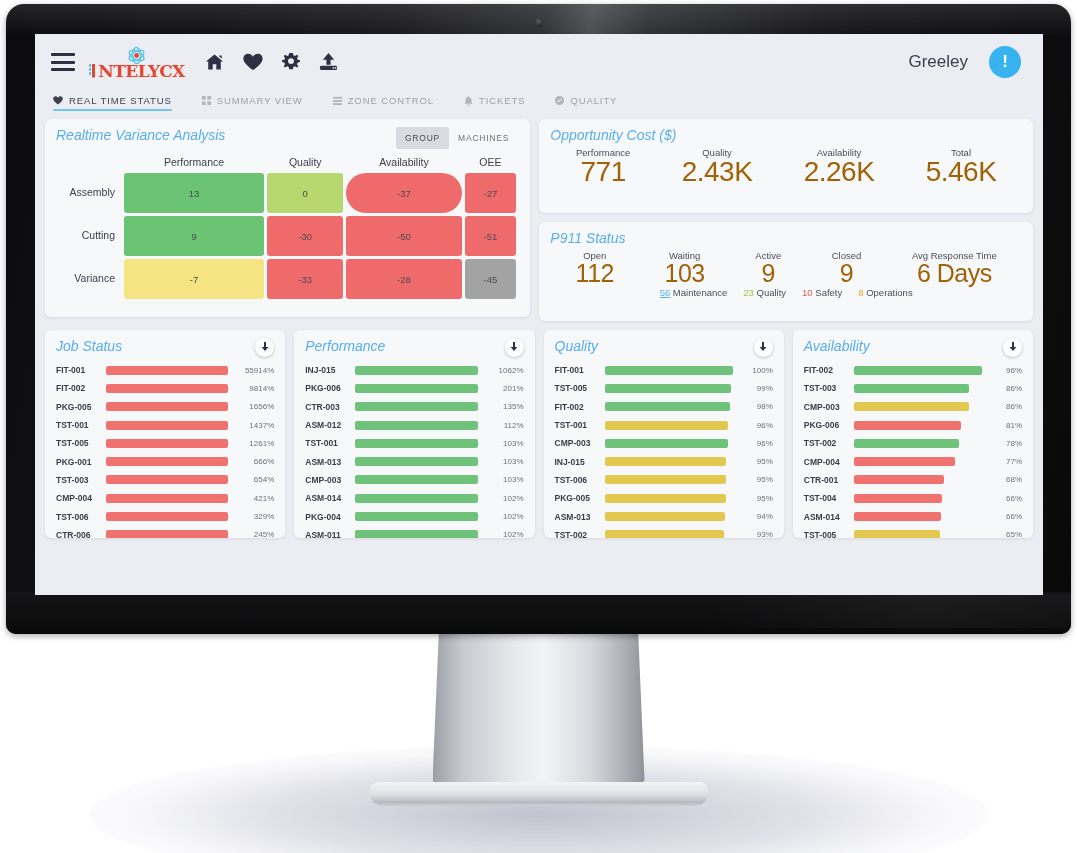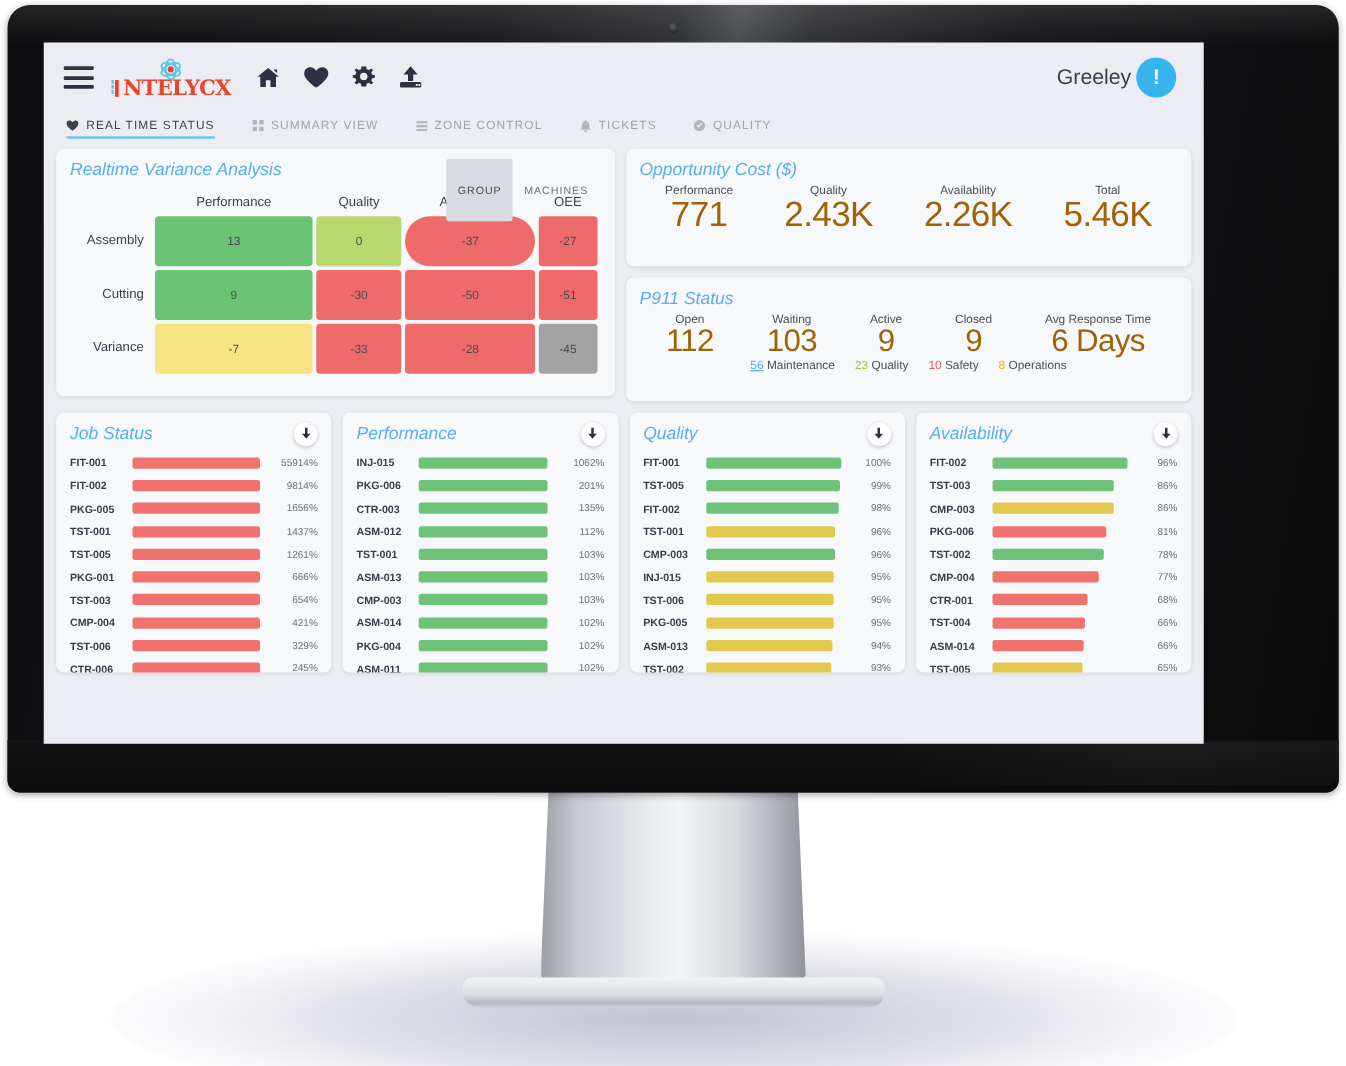--- a/index.html
+++ b/index.html
@@ -57,41 +57,41 @@
   }
   .stand-shadow {
     position: absolute; left: 50%; top: 745px; transform: translateX(-50%);
     width: 900px; height: 140px; border-radius: 50%;
     background: radial-gradient(ellipse at center, rgba(110,112,140,.42) 0%, rgba(140,142,170,.26) 42%, rgba(190,192,215,.13) 62%, rgba(255,255,255,0) 78%);
     filter: blur(1px);
   }
 
   
   .screen {
-    position: absolute; left: 35px; top: 34px; width: 928px; height: 561px;
+    position: absolute; left: 35px; top: 34px; width: 1008px; height: 561px;
     background: #ecedf2; overflow: hidden;
   }
 
   
   .topnav { height: 56px; display: flex; align-items: center; padding: 0 16px; }
   .hamburger { width: 24px; height: 18px; display: flex; flex-direction: column;
                justify-content: space-between; margin-right: 16px; cursor: pointer; }
   .hamburger span { display: block; height: 3px; background: #2f3043; border-radius: 1px; }
 
   .logo-wrap { display: flex; flex-direction: column; align-items: center;
                width: 92px; margin-right: 12px; }
   .logo-atom { height: 21px; margin-bottom: -3px; }
   .logo-text { display: flex; align-items: center; }
   .logo-word { font-family: "DejaVu Serif", serif; font-weight: bold;
                font-size: 17px; letter-spacing: -.6px; color: #e8442e; line-height: 1; }
 
   .navicons { display: flex; align-items: center; gap: 19px; margin-left: 10px; }
   .navicon { color: #2f3043; display: flex; align-items: center; cursor: pointer; }
 
-  .topnav-right { margin-left: auto; display: flex; align-items: center; gap: 4px; padding-right: 6px; }
+  .topnav-right { margin-left: auto; display: flex; align-items: center; gap: 21px; padding-right: 6px; }
   .username { font-size: 17px; color: #3c3d4e; }
   .alert-badge { width: 32px; height: 32px; border-radius: 50%; background: #37b4f0;
                  color: #fff; display: flex; align-items: center; justify-content: center;
                  font-size: 17px; font-weight: bold; cursor: pointer; }
 
   
   .tabbar { height: 26px; display: flex; align-items: center; padding: 0 18px; gap: 0; }
   .tab { display: flex; align-items: center; gap: 6px; padding: 0 14px 5px 0;
          margin-right: 16px; cursor: pointer; position: relative; }
   .tab .tab-label { font-size: 9.5px; letter-spacing: .9px; color: #9fa2ae; white-space: nowrap; }
@@ -104,21 +104,21 @@
   
   .board { padding: 3px 10px 0 10px; }
   .row { display: flex; gap: 9px; }
   .panel { background: #f7f8fa; border-radius: 6px; box-shadow: 0 1px 3px rgba(40,45,70,.10);
            padding: 8px 11px 10px 11px; position: relative; }
   .panel-title { color: #57aef1; font-size: 14px; font-weight: normal; font-style: italic; }
 
   
   .variance { width: 495px; height: 198px; }
   .toggle-grp { position: absolute; right: 12px; top: 8px; display: flex; align-items: stretch; }
-  .toggle-btn { font-size: 8.5px; letter-spacing: .8px; color: #6d7079; padding: 20px 9px;
+  .toggle-btn { font-size: 8.5px; letter-spacing: .8px; color: #6d7079; padding: 6px 9px;
                 cursor: pointer; }
   .toggle-btn.sel { background: #d9dbe0; color: #4a4d55; border-radius: 2px; }
 
   .vtable { width: 100%; margin-top: 10px; border-collapse: separate; border-spacing: 3px; }
   .vtable th { font-size: 10.5px; font-weight: normal; color: #3b3d4a; padding-bottom: 2px; }
   .vtable th.rowhdr { width: 62px; }
   .vcell { height: 40px; text-align: center; font-size: 9.5px; color: #4a4c52;
            border-radius: 3px; }
   .rowlabel { font-size: 10px; color: #4a4c56; text-align: right; padding-right: 6px; white-space: nowrap; }
 

